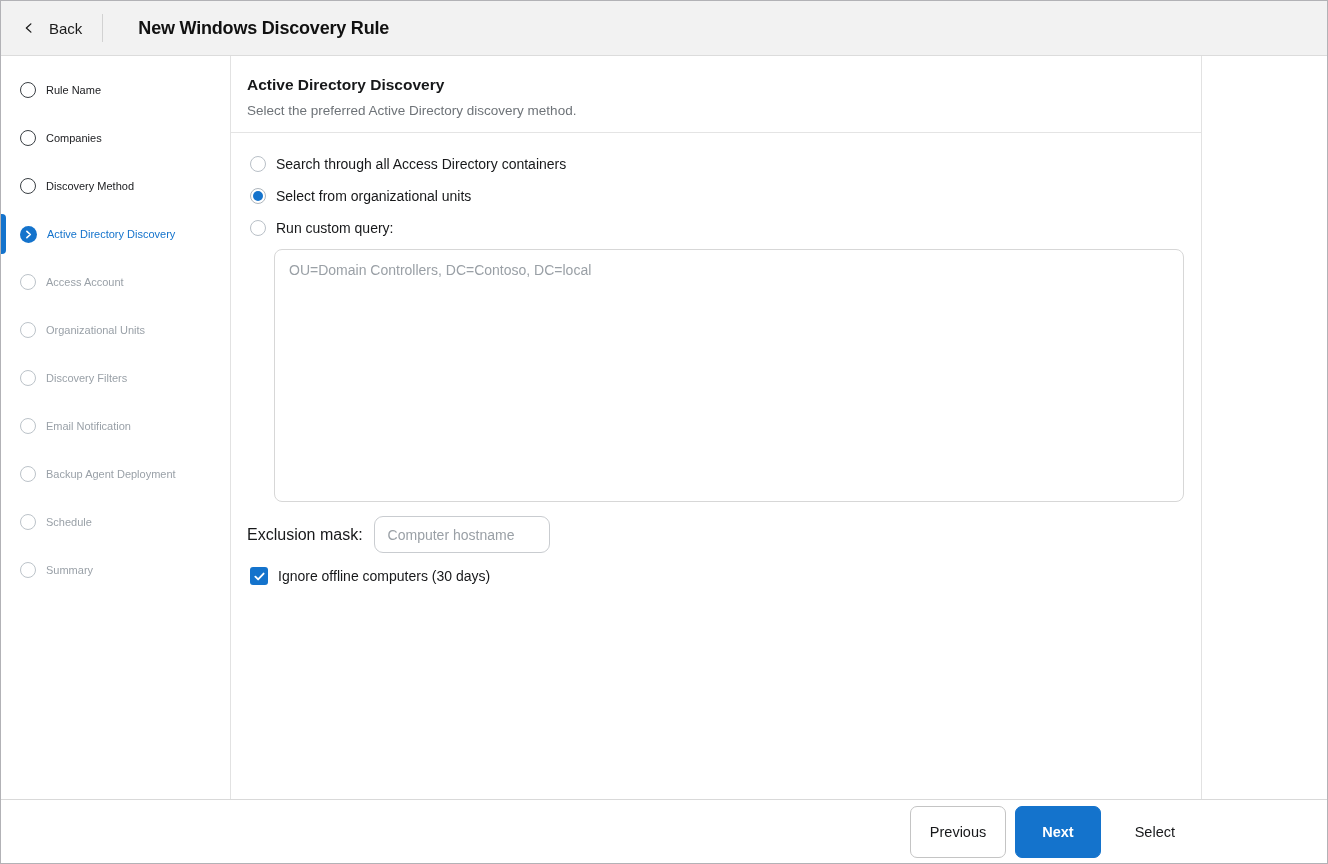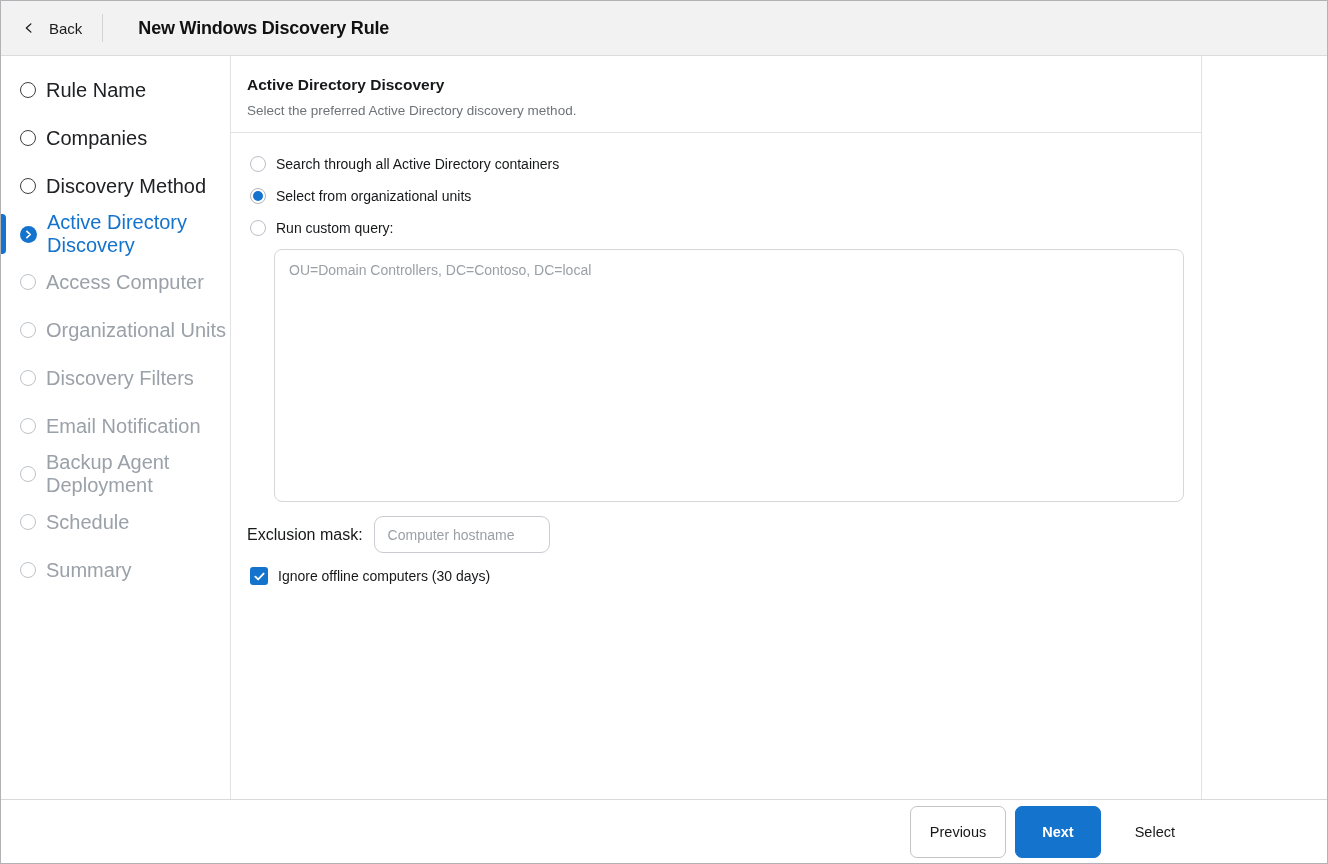--- a/index.html
+++ b/index.html
@@ -39,21 +39,21 @@
   
   .sidebar {
     width:230px; flex:0 0 230px;
     border-right:1px solid #e2e2e2;
     padding-top:10px;
   }
   .step {
     position:relative;
     height:48px; display:flex; align-items:center;
     padding-left:19px; cursor:pointer;
-    font-size:20px;
+    font-size:11px;
   }
   .step .bar {
     display:none;
     position:absolute; left:0; top:4px;
     width:5px; height:40px;
     background:#1473cc;
     border-radius:0 4px 4px 0;
   }
   .step.active .bar { display:block; }
   .step .circle {
@@ -220,21 +220,21 @@
       <svg viewBox="0 0 10 10" fill="none" stroke="#ffffff" stroke-width="1.8" stroke-linecap="round" stroke-linejoin="round">
         <path d="M3.2 1.5 L7 5 L3.2 8.5"></path>
       </svg>
     </span>
     <span class="label">Active Directory Discovery</span>
   </div>
           <div class="step pending">
 
     <span class="circle"></span>
 
-    <span class="label">Access Computer</span>
+    <span class="label">Access Account</span>
   </div>
           <div class="step pending">
 
     <span class="circle"></span>
 
     <span class="label">Organizational Units</span>
   </div>
           <div class="step pending">
 
     <span class="circle"></span>
@@ -273,21 +273,21 @@
         <div class="section-title">Active Directory Discovery</div>
         <div class="section-subtitle">Select the preferred Active Directory discovery method.</div>
       </div>
 
       <div class="section-body">
         <div>
             <div class="radio-row">
     <span class="radio-circle">
       
     </span>
-    <span class="radio-label">Search through all Active Directory containers</span>
+    <span class="radio-label">Search through all Access Directory containers</span>
   </div>
             <div class="radio-row selected">
     <span class="radio-circle">
       <span class="radio-dot"></span>
     </span>
     <span class="radio-label">Select from organizational units</span>
   </div>
             <div class="radio-row">
     <span class="radio-circle">
       

